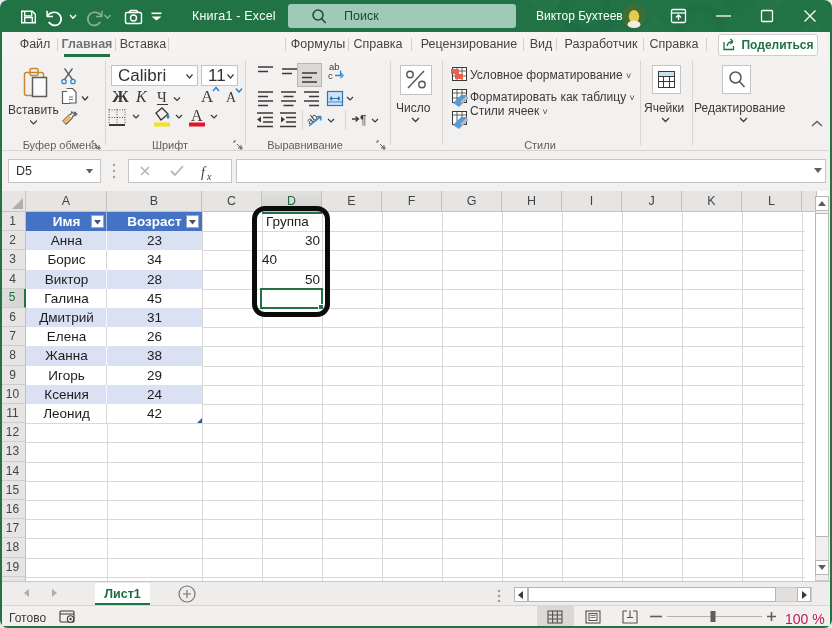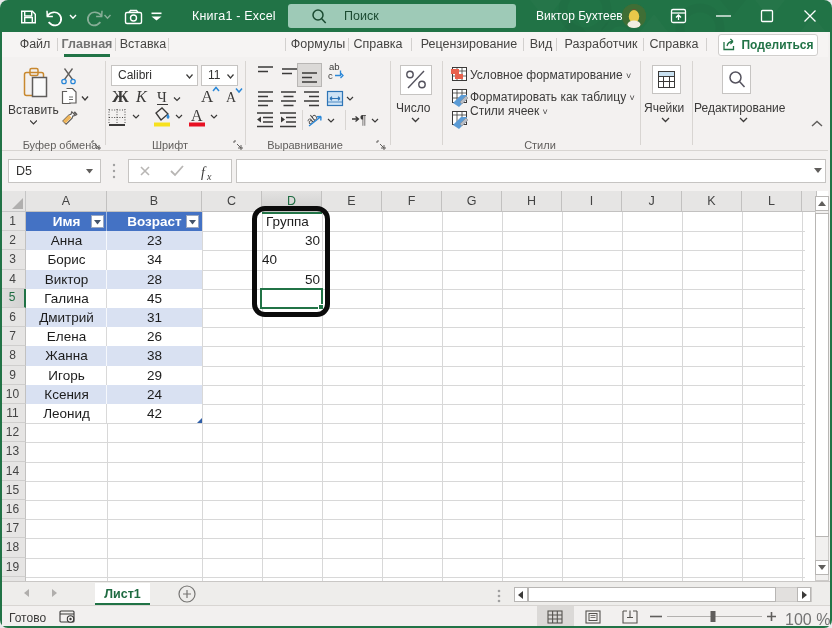--- a/index.html
+++ b/index.html
@@ -23,21 +23,21 @@
 #tab-active:after { content:""; position:absolute; left:4px; right:4px; bottom:0px; height:3px; background:#217346; }
 #share { position:absolute; left:718px; top:2px; width:100px; height:22px; background:#fff; border:1px solid #d0cecc; border-radius:3px; color:#217346; font-weight:bold; font-size:12px; line-height:20px; text-align:center; }
 
 
 #ribbon { position:absolute; left:0; top:57px; width:828px; height:94px; background:#f3f1f0; border-bottom:1px solid #d8d5d2; }
 .gsep { position:absolute; top:4px; width:1px; height:84px; background:#d8d5d2; }
 .glabel { position:absolute; top:82px; font-size:11px; color:#605e5c; text-align:center; }
 .launch { position:absolute; top:83px; width:10px; height:10px; }
 .btntext { position:absolute; font-size:12px; color:#3b3a39; }
 .chev { position:absolute; width:7px; height:5px; }
-.inputbox { position:absolute; background:#fff; border:1px solid #c6c4c2; font-size:12px; color:#323130; }
+.inputbox { position:absolute; background:#fff; border:1px solid #c6c4c2; font-size:17px; color:#323130; }
 
 
 #fbar { position:absolute; left:0; top:151px; width:828px; height:40px; background:#f3f1f0; }
 #namebox { position:absolute; left:8px; top:8px; width:93px; height:24px; background:#fff; border:1px solid #c6c4c2; font-size:12.5px; color:#323130; line-height:22px; padding-left:7px; }
 #fxbox { position:absolute; left:128px; top:8px; width:104px; height:24px; background:#fff; border:1px solid #c6c4c2; }
 #finput { position:absolute; left:236px; top:8px; width:590px; height:24px; background:#fff; border:1px solid #c6c4c2; }
 
 
 #sheet { position:absolute; left:0; top:191px; width:828px; height:390px; background:#fff; }
 #corner { position:absolute; left:0; top:0; width:26px; height:21px; background:#e6e5e4; border-right:1px solid #c6c6c6; border-bottom:1px solid #c6c6c6; }
@@ -546,18 +546,18 @@
     <svg class="abs" style="left:622px;top:4px" width="16" height="14" viewBox="0 0 16 14">
       <path d="M1 1 v12 h14 V1" fill="none" stroke="#55534f" stroke-width="1.1"></path>
       <path d="M1 1 h4 M11 1 h4 M8 0.5 v7 M5 7.5 h6" stroke="#55534f" stroke-width="1.1"></path>
     </svg>
     <svg class="abs" style="left:649px;top:4px" width="128" height="13" viewBox="0 0 128 13">
       <path d="M1 6.5 h12" stroke="#605e5c" stroke-width="1.6"></path>
       <path d="M18 6.5 H113" stroke="#b3b1af" stroke-width="1.2"></path>
       <rect x="61.5" y="1" width="5" height="11" fill="#605e5c"></rect>
       <path d="M118 6.5 h9 M122.5 2 v9" stroke="#605e5c" stroke-width="1.6"></path>
     </svg>
-    <div class="abs" style="left:785px;top:5px;font-size:16px;color:#737373">100 %</div>
+    <div class="abs" style="left:785px;top:5px;font-size:14px;color:#be185d">100 %</div>
   </div>
   <div id="edgeL" style="left:0"></div>
   <div id="edgeR" style="right:0"></div>
   <div id="edgeB"></div>
 </div>
 
 </body></html>

